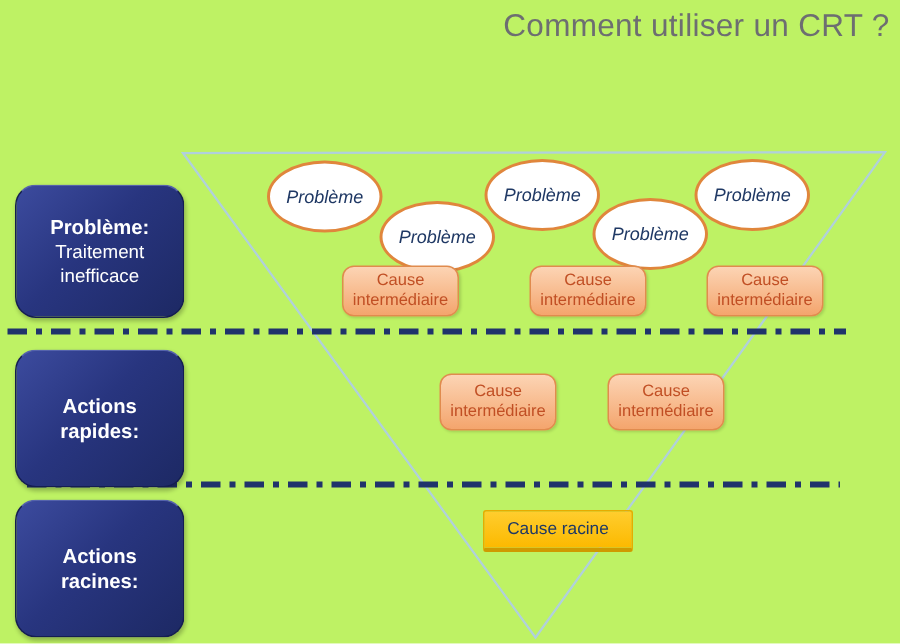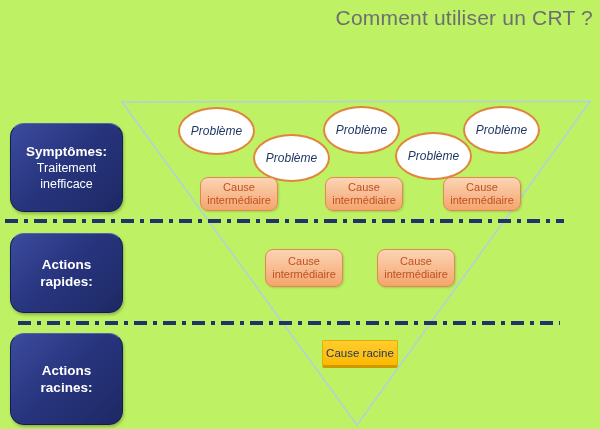--- a/index.html
+++ b/index.html
@@ -15,21 +15,21 @@
   svg.bg{position:absolute;left:0;top:0;z-index:0;}
   .panel{
     position:absolute;left:10px;width:113px;box-sizing:border-box;z-index:2;
     background:linear-gradient(135deg,#3c4b9e 0%,#28357f 45%,#1d2964 100%);
     border:1px solid #141d50;border-top:1px solid #5563ac;
     border-radius:14px;color:#ffffff;text-align:center;
     display:flex;flex-direction:column;justify-content:center;
     padding:4px 5px;box-shadow:1px 2px 3px rgba(0,0,0,.25);
   }
   .p1{top:123px;height:89px;}
-  .p2{top:233px;height:80px;}
+  .p2{top:233px;height:92px;}
   .p3{top:333px;height:92px;}
   .panel-title{font-weight:bold;font-size:13.5px;line-height:17px;}
   .panel-sub{font-size:12.5px;line-height:16px;}
   .prob{
     position:absolute;width:77px;height:48px;z-index:1;box-sizing:border-box;
     background:#ffffff;border:2px solid var(--ellipse-stroke,#e0863c);border-radius:50%;
     display:flex;align-items:center;justify-content:center;
     font-size:12px;color:var(--navy-text,#1f3864);font-style:italic;
   }
   .e1{left:178px;top:107px;}
@@ -37,27 +37,28 @@
   .e3{left:323px;top:106px;}
   .e4{left:395px;top:132px;}
   .e5{left:463px;top:106px;}
   .cause{
     position:absolute;width:78px;box-sizing:border-box;z-index:3;
     background:linear-gradient(180deg,#fcd4b4 0%,#f4a56d 100%);
     border:1.5px solid var(--cause-border,#e08b4e);border-radius:8px;
     color:var(--cause-text,#c14f24);font-size:11px;line-height:13px;text-align:center;
     display:flex;align-items:center;justify-content:center;padding:2px;
     box-shadow:1px 1px 2px rgba(0,0,0,.15);
+    margin-left:28px;
   }
   .r1{top:177px;height:34px;}
   .r2{top:249px;height:38px;}
   .c1{left:200px;} .c2{left:325px;} .c3{left:443px;}
   .c4{left:265px;} .c5{left:377px;}
   .root{
-    position:absolute;left:322px;top:340px;width:76px;height:28px;z-index:3;box-sizing:border-box;
+    position:absolute;left:322px;top:340px;width:100px;height:28px;z-index:3;box-sizing:border-box;
     background:linear-gradient(180deg,#ffcd2e 0%,#fcb900 100%);
     border:1px solid #e6ac00;border-bottom:3px solid #cf9a00;border-radius:2px;
     color:var(--navy-text,#1f3864);font-size:11.5px;
     display:flex;align-items:center;justify-content:center;
   }
   .dash{stroke:var(--dash-line,#20336b);stroke-width:4;}
   .tri{stroke:var(--triangle-stroke,#b0d0dc);stroke-width:1.5;fill:none;}
 </style>
 </head>
 <body>
@@ -66,21 +67,21 @@
 
   <div class="slide-title">Comment utiliser un CRT ?</div>
 
   <svg class="bg" width="600" height="429" viewBox="0 0 600 429">
     <polygon class="tri" points="122,102 590,101.5 357,425"></polygon>
     <line class="dash" x1="5" y1="221" x2="564" y2="221" stroke-dasharray="13 6 4 6"></line>
     <line class="dash" x1="18" y1="323" x2="560" y2="323" stroke-dasharray="13 6 4 6"></line>
   </svg>
 
   <div class="panel p1">
-    <div class="panel-title">Symptômes:</div>
+    <div class="panel-title">Problème:</div>
     <div class="panel-sub">Traitement inefficace</div>
   </div>
   <div class="panel p2">
     <div class="panel-title">Actions rapides:</div>
   </div>
   <div class="panel p3">
     <div class="panel-title">Actions racines:</div>
   </div>
 
   <div class="prob e1">Problème</div>

